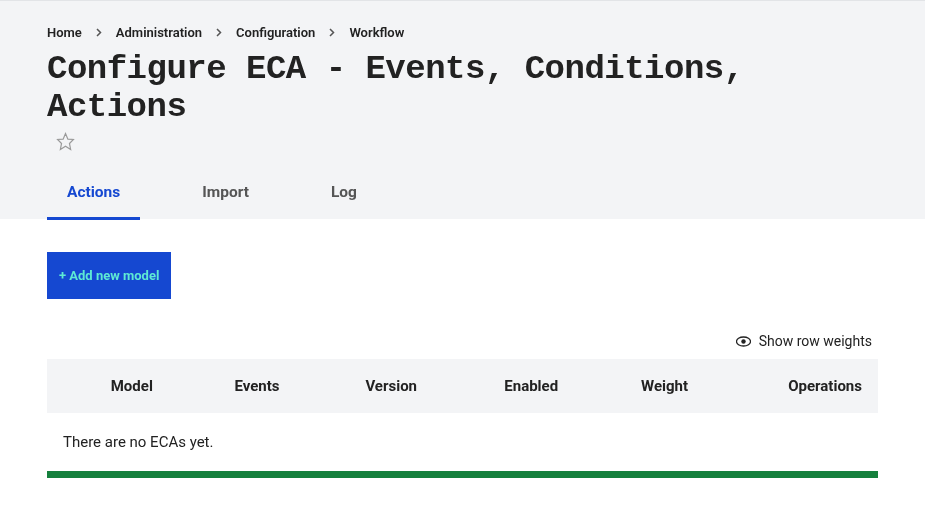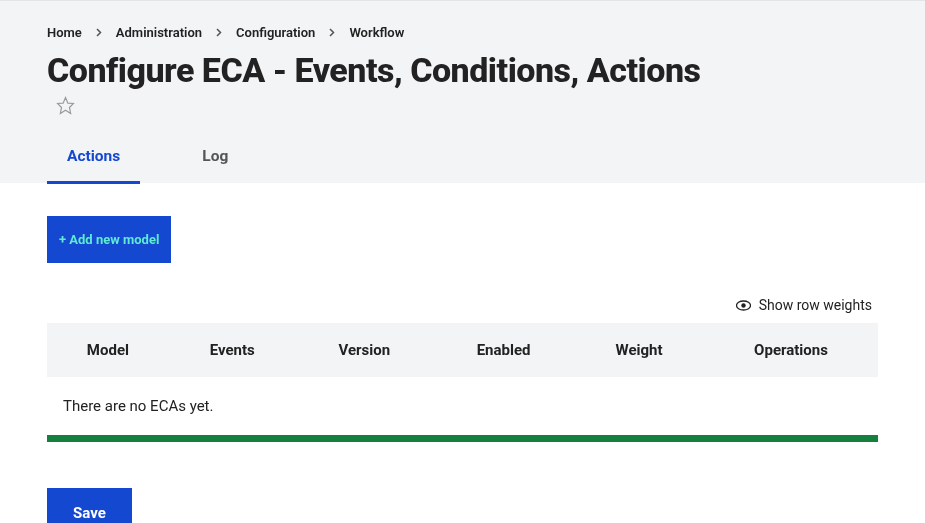--- a/index.html
+++ b/index.html
@@ -35,20 +35,21 @@
     .breadcrumb-sep {
       color: #555;
       font-size: 11px;
     }
     .page-title {
       padding: 10px 47px 0 47px;
       font-size: 34px;
       font-weight: 800;
       letter-spacing: -0.5px;
       color: #222;
+      font-family: Liberation Mono, monospace;
     }
     .star-row {
       padding: 6px 47px 0 56px;
     }
     .star-icon {
       color: #9a9a9a;
     }
     .tabs {
       display: flex;
       gap: 42px;
@@ -99,21 +100,21 @@
     }
     table {
       width: 100%;
       border-collapse: collapse;
       margin-top: 10px;
     }
     thead {
       background: #f3f4f6;
     }
     th {
-      text-align: center;
+      text-align: right;
       padding: 18px 16px;
       font-size: 15px;
       font-weight: 700;
       color: #222;
     }
     td {
       padding: 20px 16px;
       font-size: 15px;
       color: #222;
       border-bottom: 7px solid #15803d;
@@ -166,20 +167,21 @@
   <div class="star-row">
     <span class="star-icon">
       <svg width="19" height="19" viewBox="0 0 24 24" fill="none" stroke="#9a9a9a" stroke-width="1.5">
         <polygon points="12,2 15,9 22,9.5 17,14.5 18.5,22 12,18 5.5,22 7,14.5 2,9.5 9,9"></polygon>
       </svg>
     </span>
   </div>
 
   <div class="tabs">
     <div class="tab active">Actions</div>
+    <div class="tab">Import</div>
     <div class="tab">Log</div>
   </div>
 </div>
 
 <div class="content">
   <button class="btn-primary">+ Add new model</button>
 
   <div class="row-weights">
     <span class="eye-icon">
       <svg width="15" height="11" viewBox="0 0 15 11">

